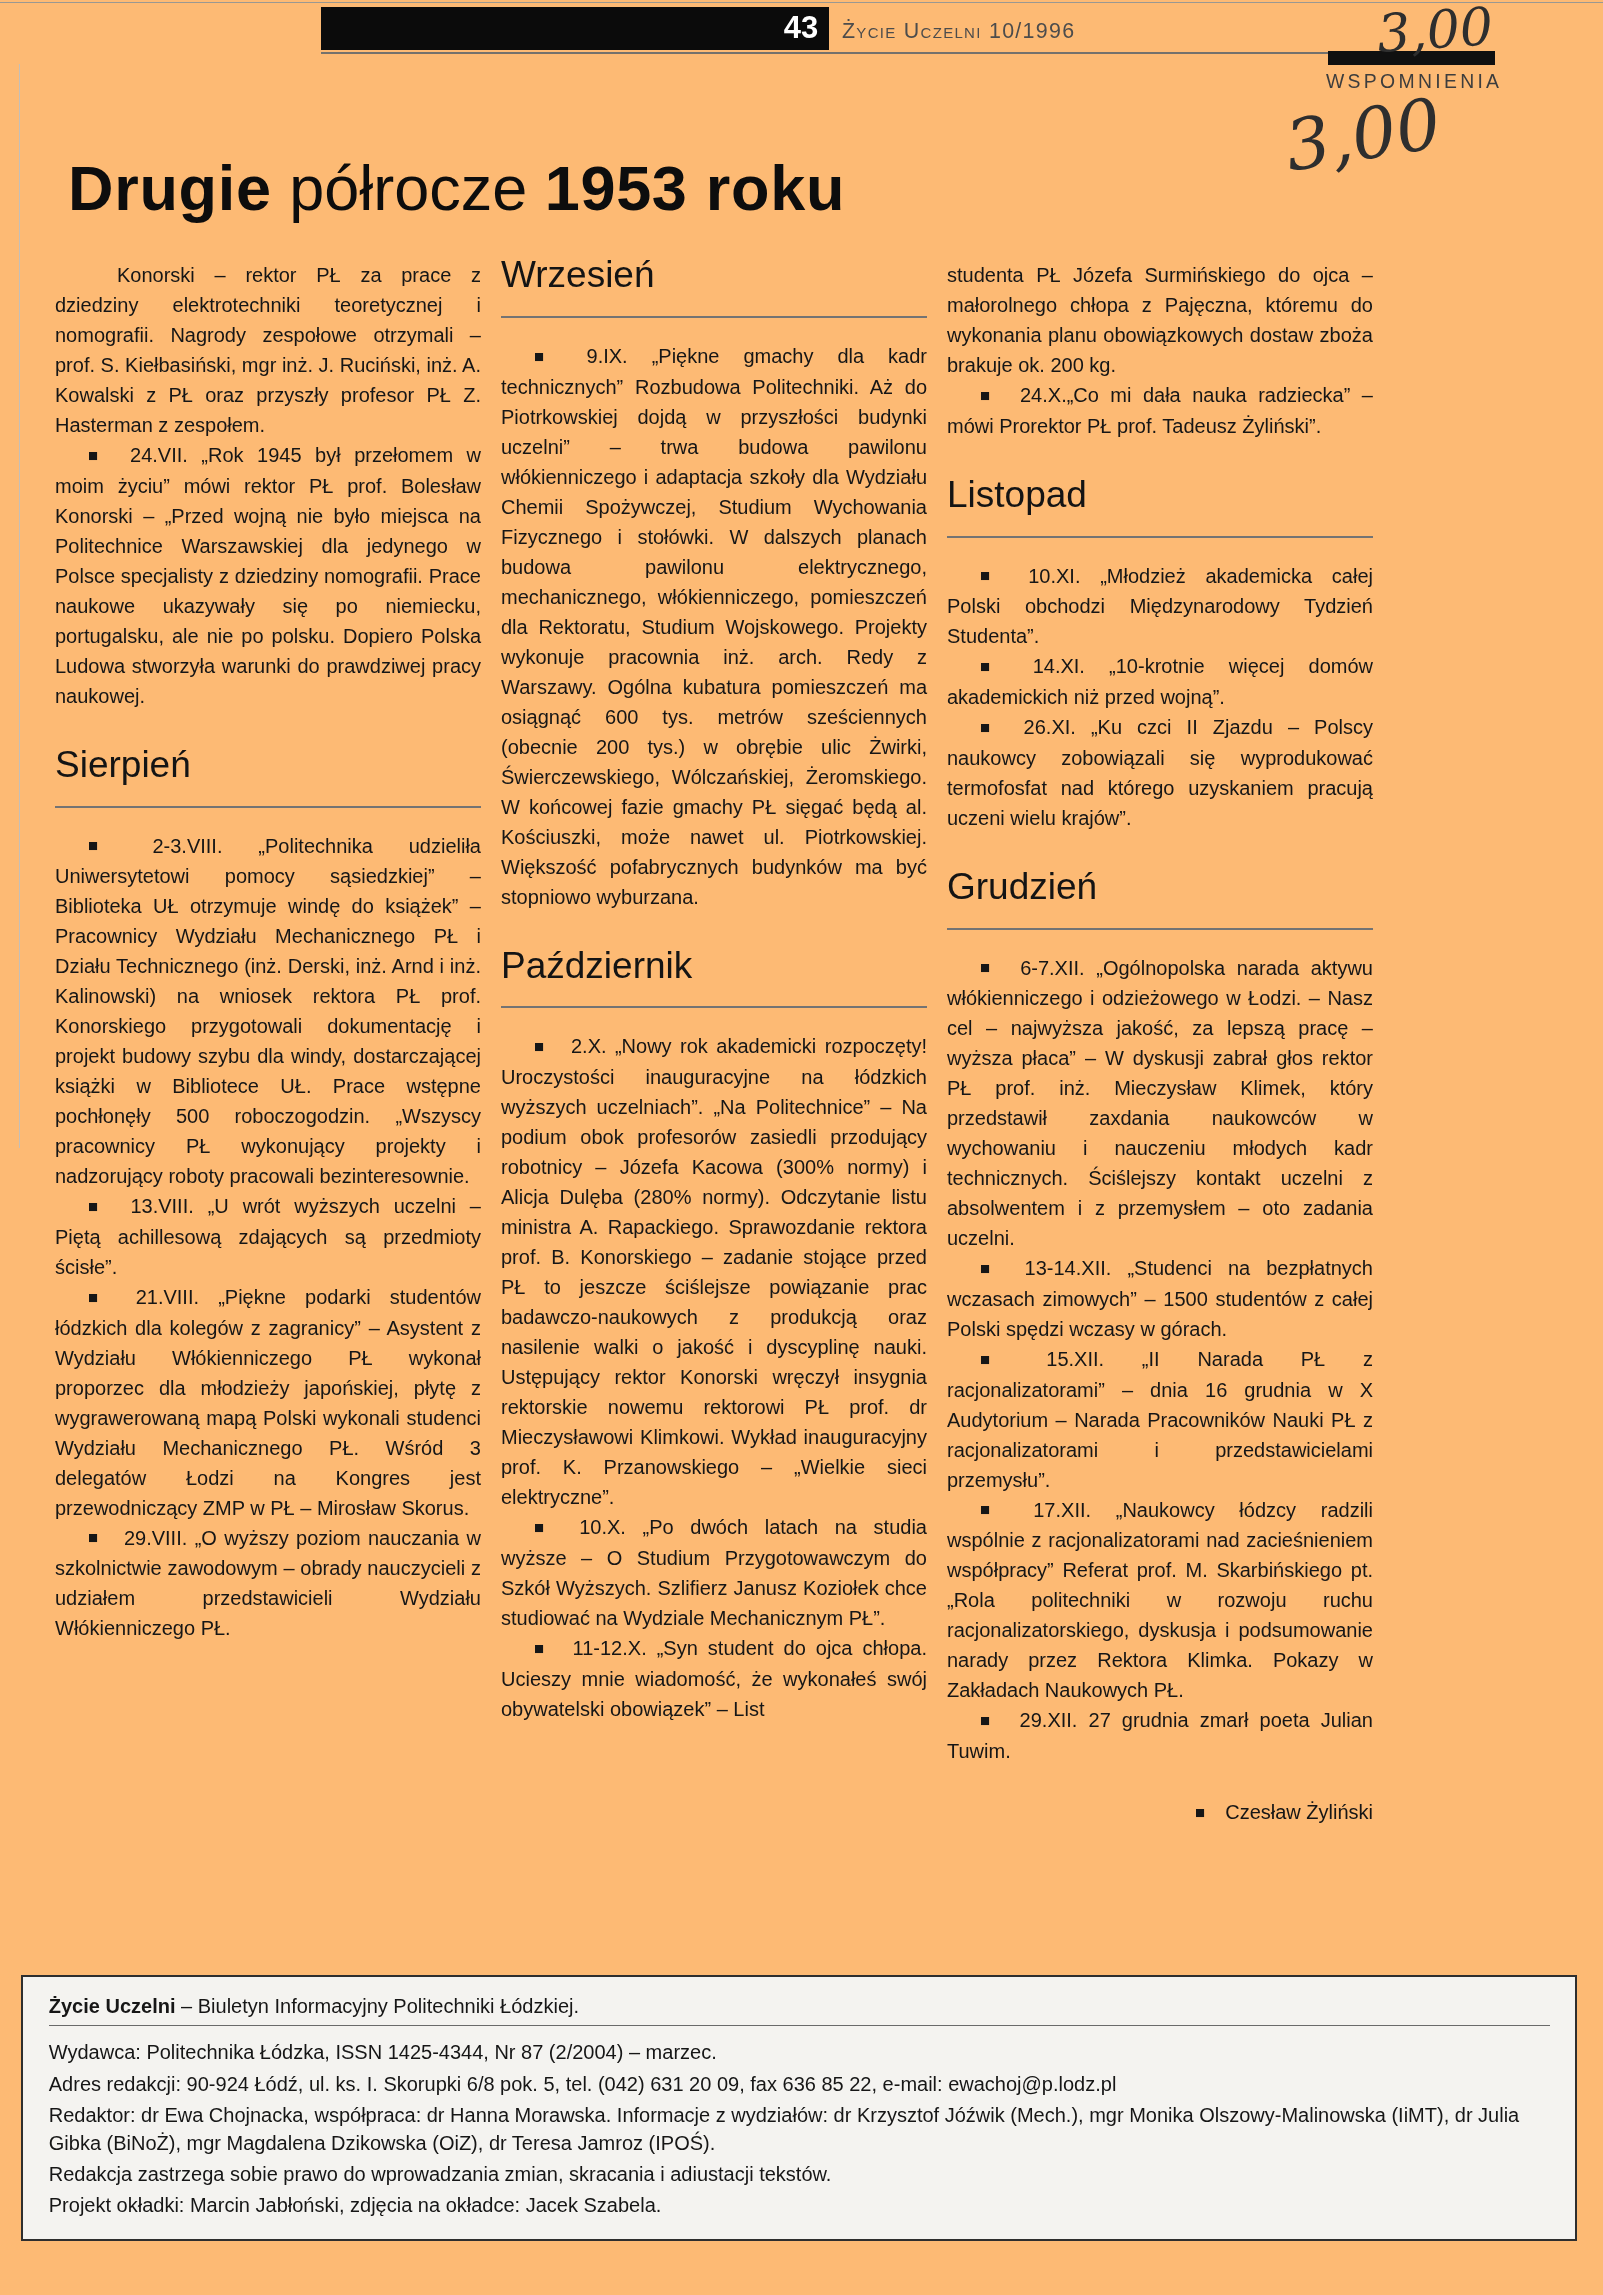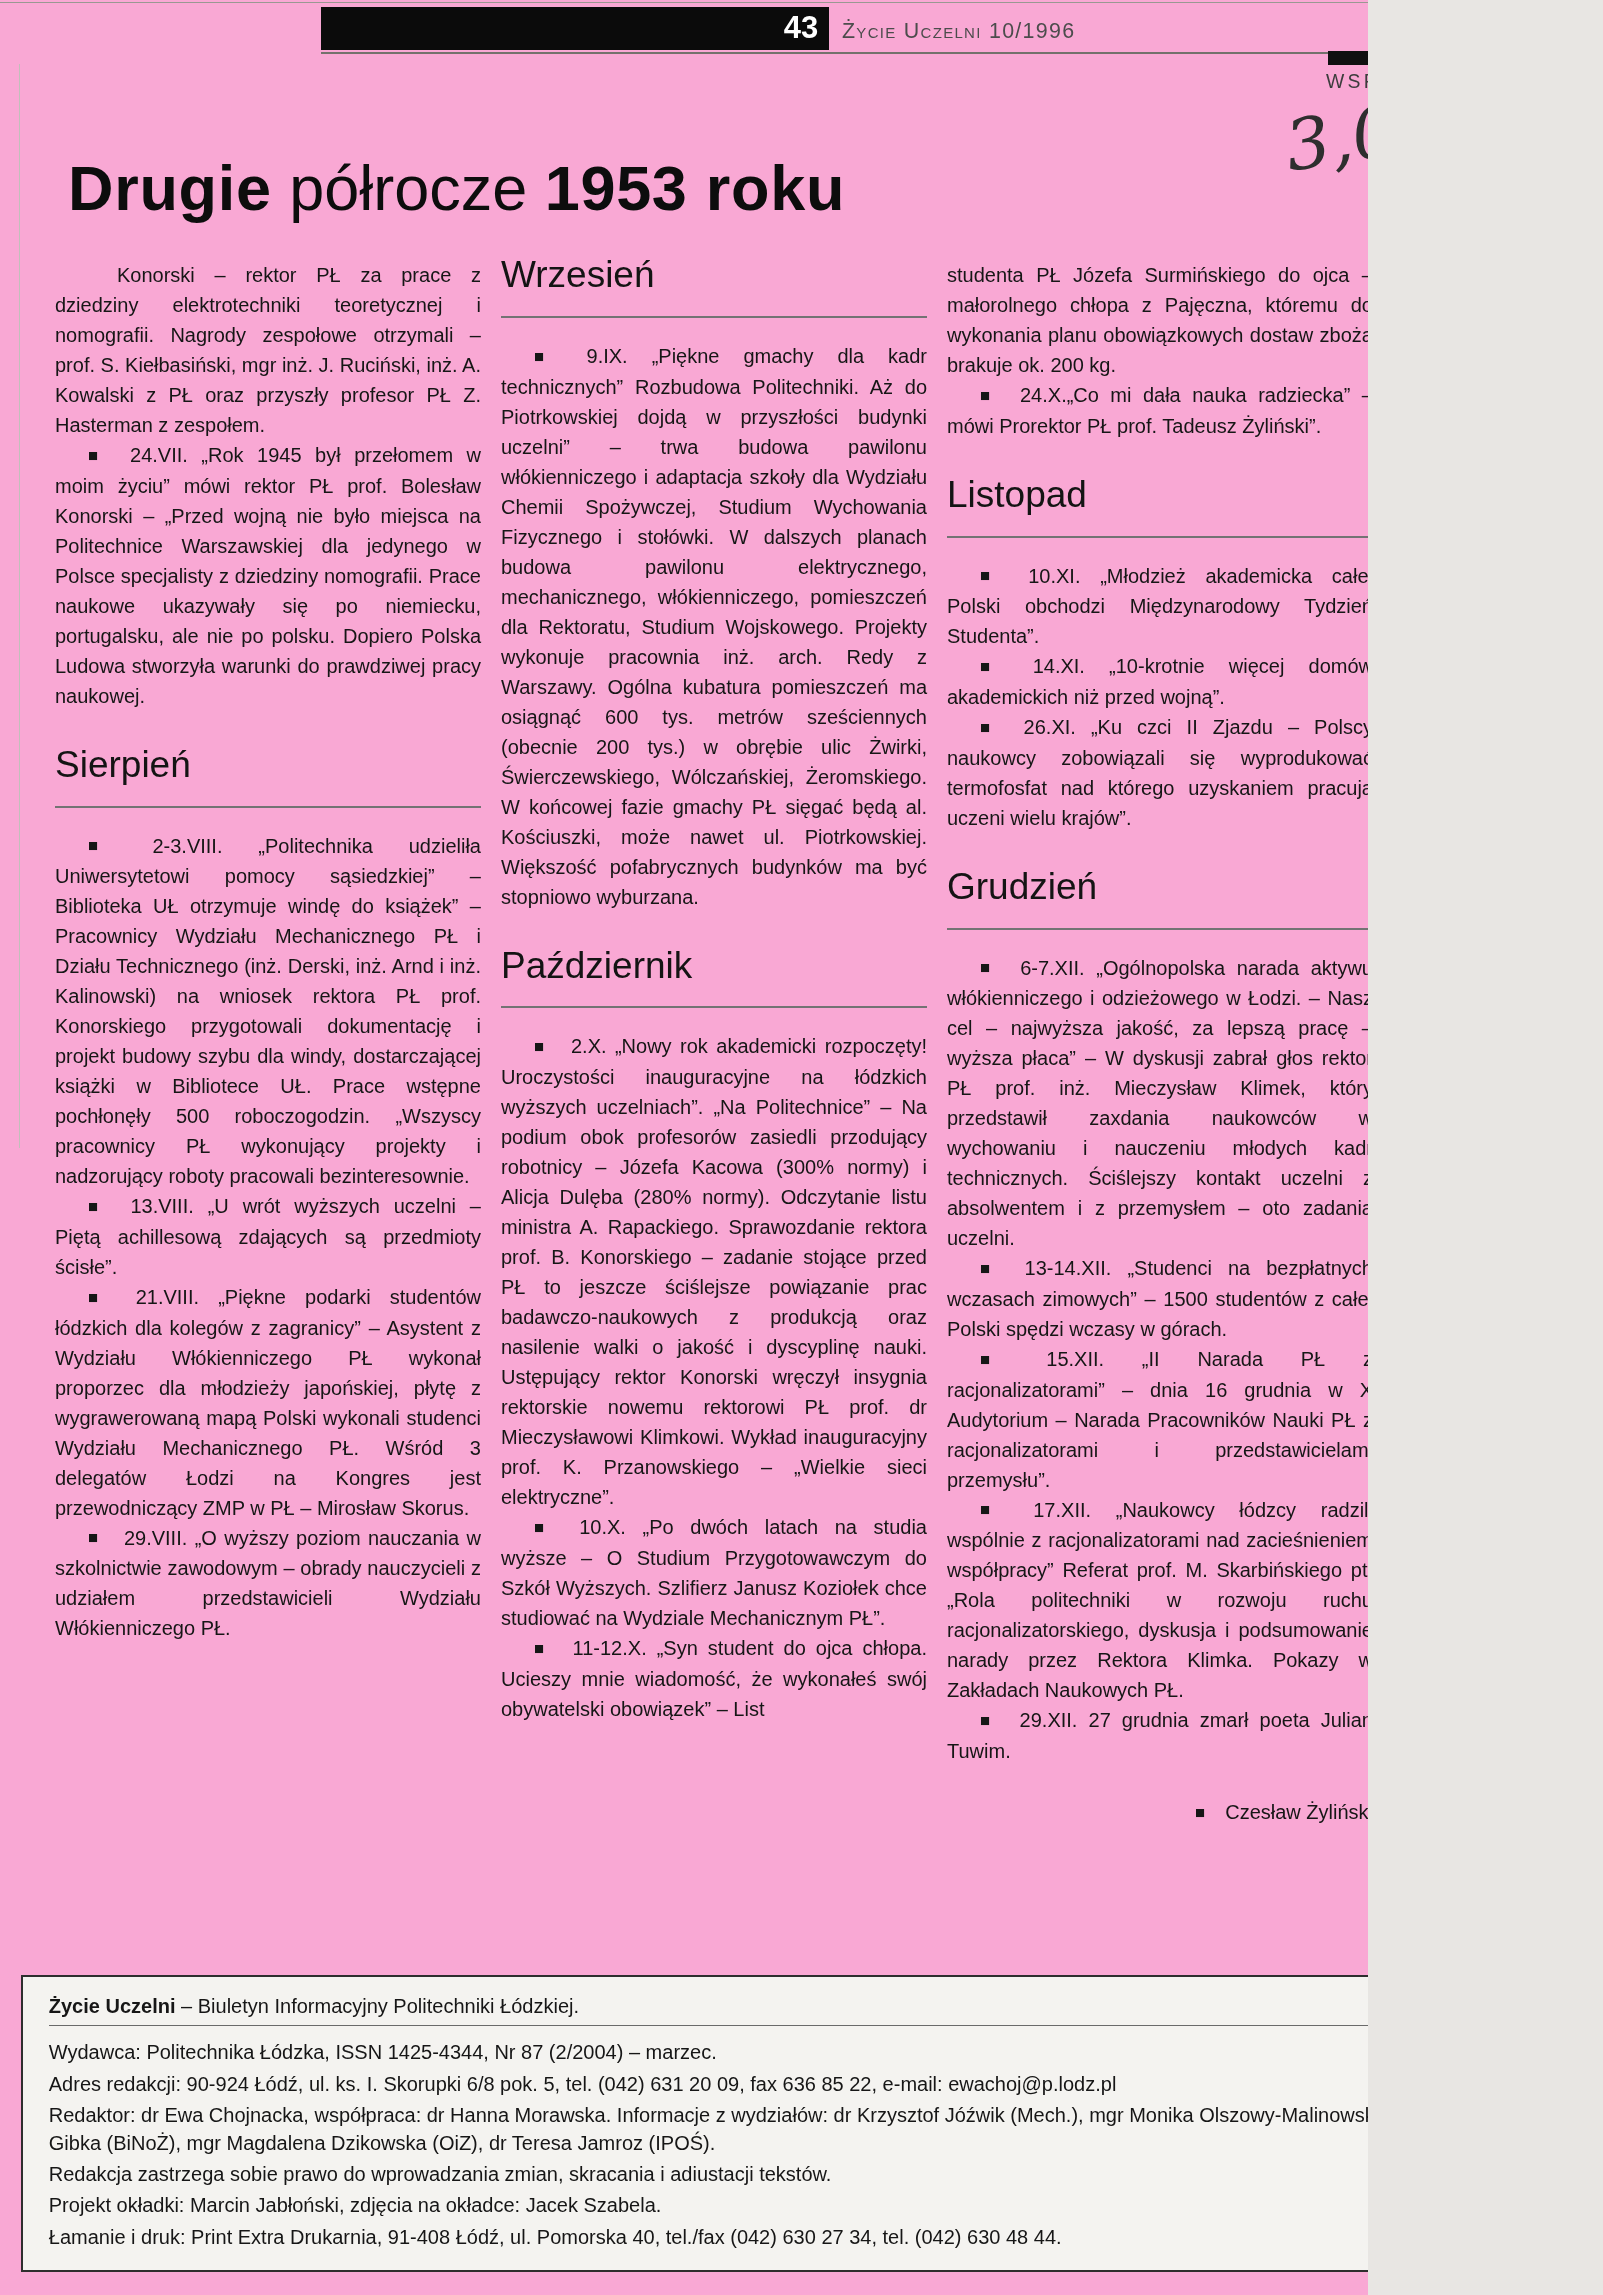--- a/index.html
+++ b/index.html
@@ -1,18 +1,18 @@
 <!DOCTYPE html>
 <html lang="pl" style="font-size:10.7px"><head>
 <meta charset="utf-8">
 <style>
   html,body { margin:0; padding:0; background:#e8e6e3; }
   .page {
-    position:relative; width:1368px; height:2295px;
-    background:#f9a8d4;
+    position:relative; width:1603px; height:2295px;
+    background:#fdba74;
     font-family:"Liberation Sans", sans-serif;
     color:#161616; overflow:hidden;
   }
   .scan-top-edge { position:absolute; top:2px; left:0; width:1603px; height:1.3px; background:#9a9892; }
   .scan-left-edge { position:absolute; top:64px; left:19px; width:1.3px; height:1084px; background:#c2bfba; }
 
   
   .pageno-bar {
     position:absolute; left:321px; top:6.7px; width:508px; height:43px;
     background:#0b0b0b; display:flex; align-items:center; justify-content:flex-end;
@@ -121,16 +121,15 @@
       </div>
   </div>
 
   <div class="footer">
       <p class="lede"><strong>Życie Uczelni</strong> – Biuletyn Informacyjny Politechniki Łódzkiej.</p>
       <p>Wydawca: Politechnika Łódzka, ISSN 1425-4344, Nr 87 (2/2004) – marzec.</p>
       <p>Adres redakcji: 90-924 Łódź, ul. ks. I. Skorupki 6/8 pok. 5, tel. (042) 631 20 09, fax 636 85 22, e-mail: ewachoj@p.lodz.pl</p>
       <p>Redaktor: dr Ewa Chojnacka, współpraca: dr Hanna Morawska. Informacje z wydziałów: dr Krzysztof Jóźwik (Mech.), mgr Monika Olszowy-Malinowska (IiMT), dr Julia Gibka (BiNoŻ), mgr Magdalena Dzikowska (OiZ), dr Teresa Jamroz (IPOŚ).</p>
       <p>Redakcja zastrzega sobie prawo do wprowadzania zmian, skracania i adiustacji tekstów.</p>
       <p>Projekt okładki: Marcin Jabłoński, zdjęcia na okładce: Jacek Szabela.</p>
-      <p>Łamanie i druk: Print Extra Drukarnia, 91-408 Łódź, ul. Pomorska 40, tel./fax (042) 630 27 34, tel. (042) 630 48 44.</p>
     </div>
 </div>
 
 
 </body></html>

